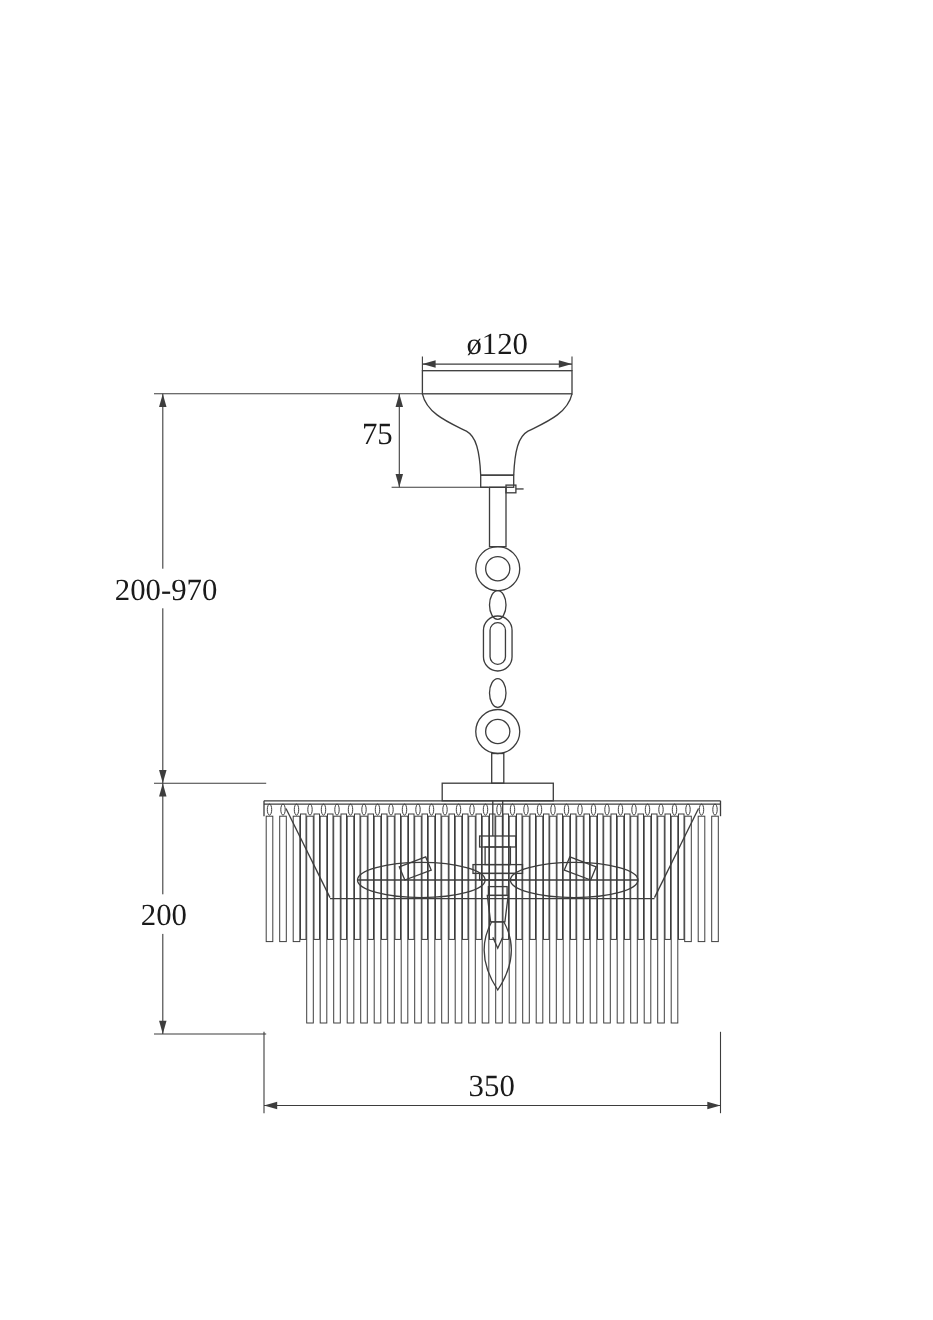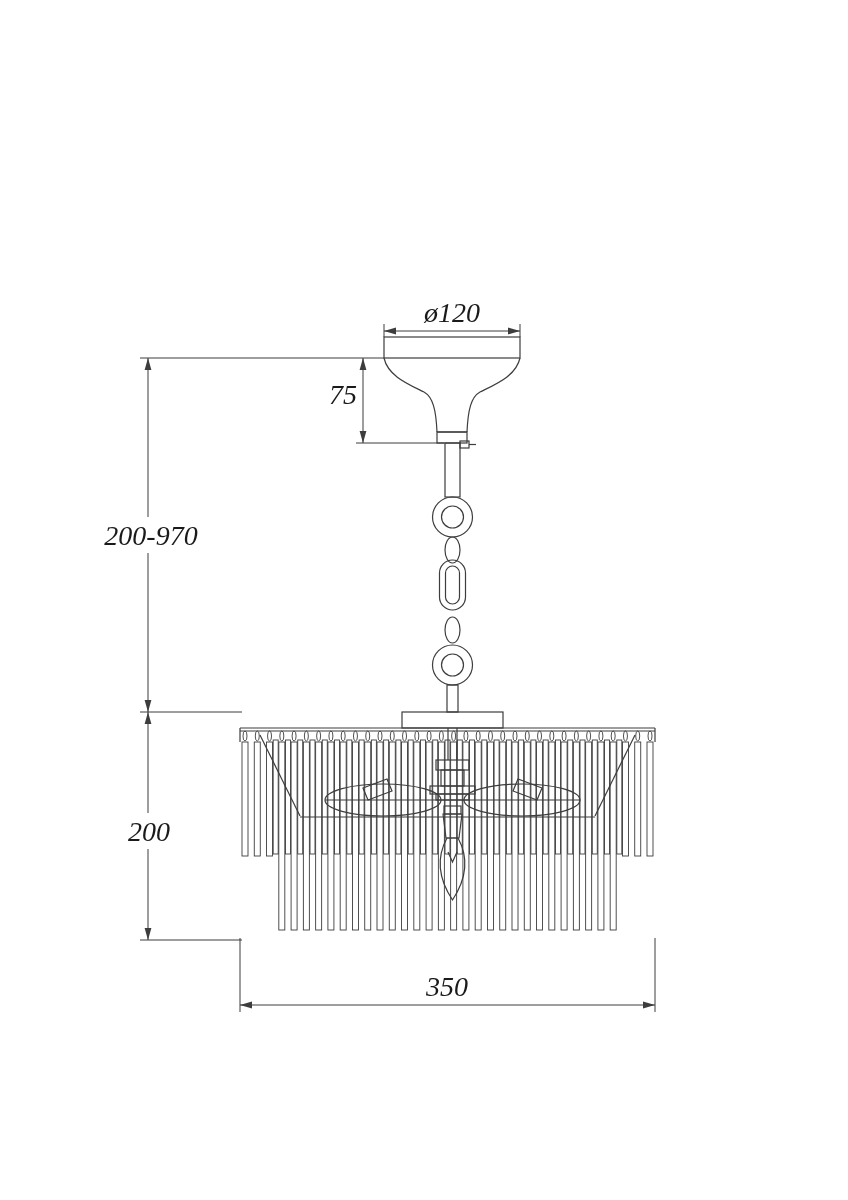--- a/index.html
+++ b/index.html
@@ -9,21 +9,20 @@
     width: 848px;
     height: 1200px;
     font-family: "Liberation Serif", serif;
   }
   .stage {
     position: relative;
     width: 707px;
     height: 1200px;
     background: var(--bg, #ffffff);
     overflow: hidden;
-    font-style: italic;
   }
   svg { display: block; }
   
   .ln, .ln * {
     fill: none;
     stroke: var(--line, #3d3d3d);
     stroke-width: 1.2;
     stroke-linecap: butt;
     stroke-linejoin: miter;
   }

